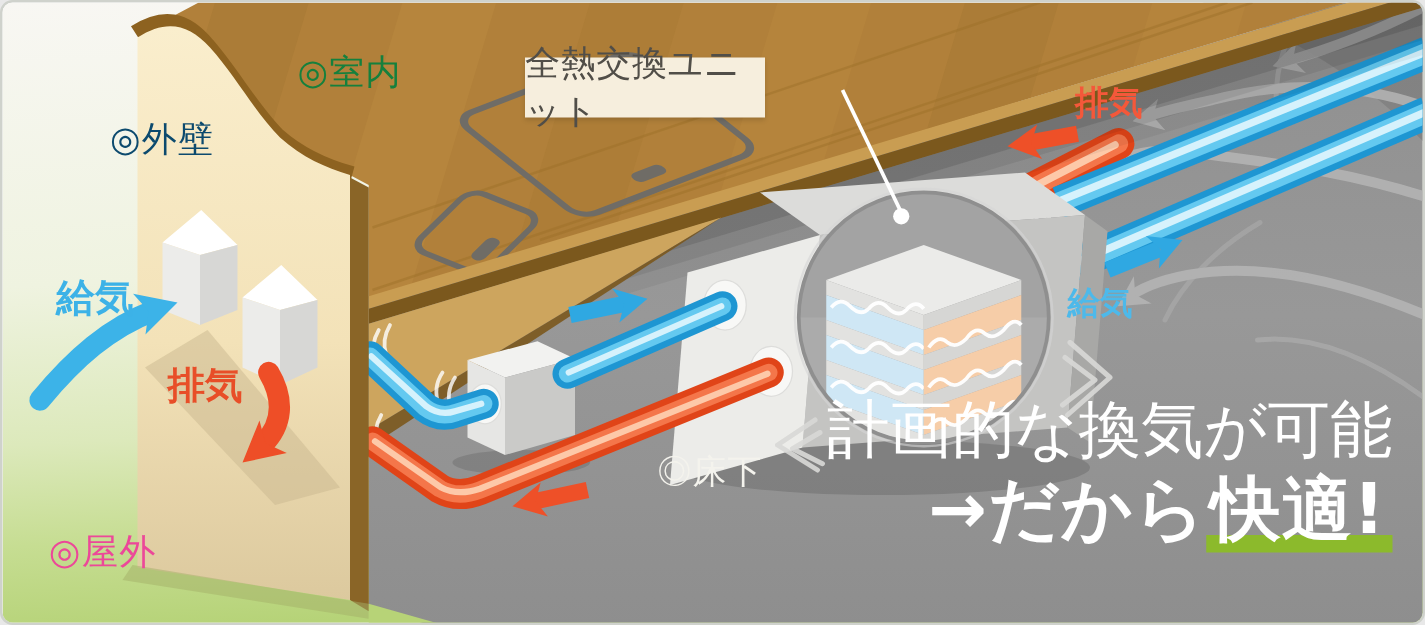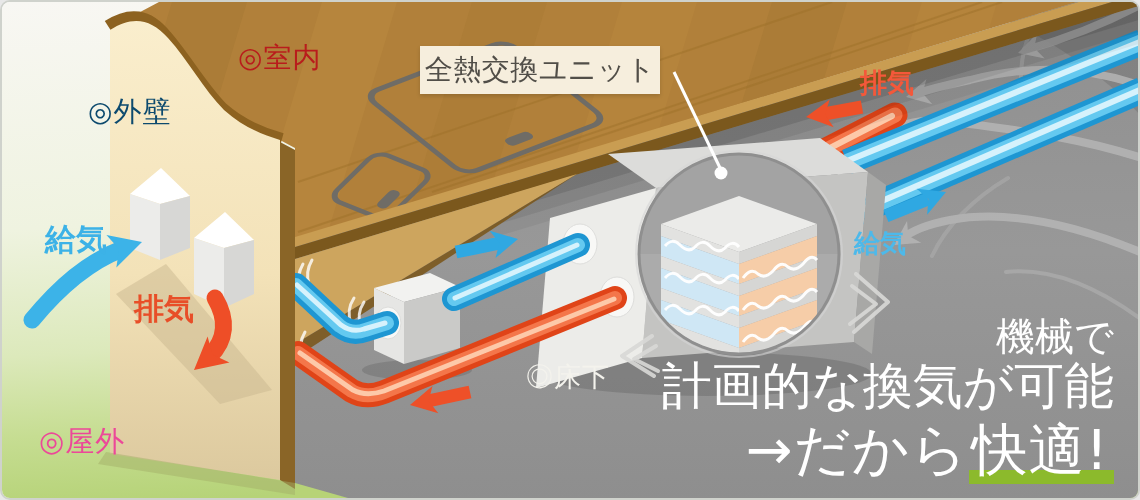--- a/index.html
+++ b/index.html
@@ -5,40 +5,40 @@
   html,body{margin:0;padding:0;background:#e8e8e8;}
   *{box-sizing:border-box;}
   #stage{
     position:relative;width:1140px;height:500px;overflow:hidden;
     border-radius:10px;border:2px solid #cfd2cc;background:#fff;
     font-family:"DejaVu Sans","Liberation Sans",sans-serif;
   }
   #art{position:absolute;left:0;top:0;}
   .lbl{position:absolute;white-space:nowrap;line-height:1;}
   .lbl-outerwall{left:86px;top:96px;font-size:28px;color:#0c4a6e;letter-spacing:1px;}
-  .lbl-indoor{left:236px;top:42px;font-size:28px;color:#b91c1c;letter-spacing:1px;}
+  .lbl-indoor{left:236px;top:42px;font-size:28px;color:#15803d;letter-spacing:1px;}
   .lbl-outdoor{left:37px;top:425px;font-size:29px;color:#ec4899;letter-spacing:1px;}
   .lbl-underfloor{left:524px;top:362px;font-size:27px;color:#f4f3ed;letter-spacing:1px;font-family:Liberation Serif, serif;}
   .unit-label{
-    position:absolute;left:418px;top:44px;width:240px;height:48px;
+    position:absolute;left:418px;top:44px;width:192px;height:48px;
     background:#f6eedd;color:#514e48;font-size:28px;
     display:flex;align-items:center;justify-content:center;letter-spacing:.5px;
     box-shadow:0 2px 4px rgba(0,0,0,.15);
   }
   .lbl-exh-r{left:858px;top:67px;font-size:27px;font-weight:bold;color:#f4583a;}
   .lbl-sup-r{left:852px;top:228px;font-size:26px;font-weight:bold;color:#4db9ea;}
   .lbl-sup-l{left:43px;top:222px;font-size:31px;font-weight:bold;color:#3cb2e7;}
   .lbl-exh-l{left:132px;top:292px;font-size:30px;font-weight:bold;color:#e84e28;}
   .caption{
     position:absolute;right:24px;top:314px;color:#ffffff;text-align:right;
     display:flex;flex-direction:column;align-items:flex-end;
   }
   .cap-line1{font-size:39px;line-height:1.08;}
   .cap-line2{font-size:50px;line-height:1.12;}
-  .cap-line3{font-size:56px;font-weight:normal;line-height:1.2;letter-spacing:1px;margin-top:2px;}
+  .cap-line3{font-size:56px;font-weight:bold;line-height:1.2;letter-spacing:1px;margin-top:2px;}
   .cap-hl{
     background:linear-gradient(#8cba2c,#8cba2c) no-repeat left bottom/100% 14px;
     padding:0 5px 2px 3px;
   }
 </style>
 </head>
 <body>
 
 <div id="stage">
   <svg id="art" width="1140" height="500" viewBox="0 0 1140 500">
@@ -293,17 +293,16 @@
   <div class="lbl lbl-indoor">◎室内</div>
   <div class="lbl lbl-outdoor">◎屋外</div>
   <div class="lbl lbl-underfloor">◎床下</div>
   <div class="unit-label">全熱交換ユニット</div>
   <div class="lbl lbl-exh-r">排気</div>
   <div class="lbl lbl-sup-r">給気</div>
   <div class="lbl lbl-sup-l">給気</div>
   <div class="lbl lbl-exh-l">排気</div>
 
   <div class="caption">
-    <div class="cap-line1">機械で</div>
     <div class="cap-line2">計画的な換気が可能</div>
     <div class="cap-line3"><span>→だから</span><span class="cap-hl">快適!</span></div>
   </div>
 </div>
 
 </body></html>

